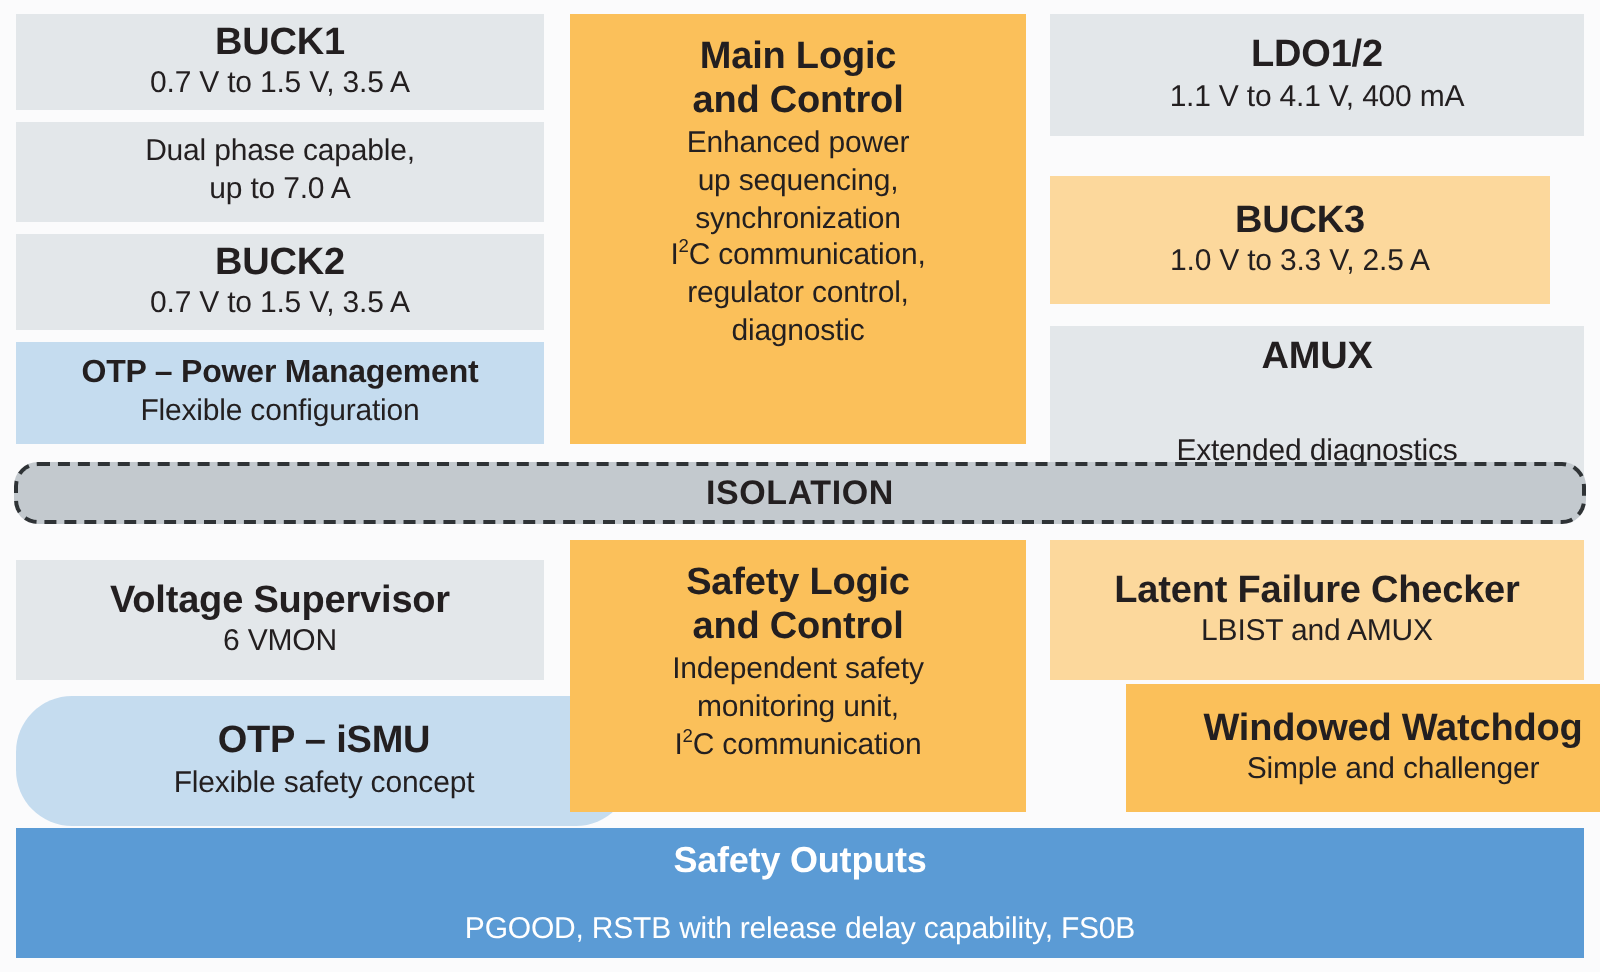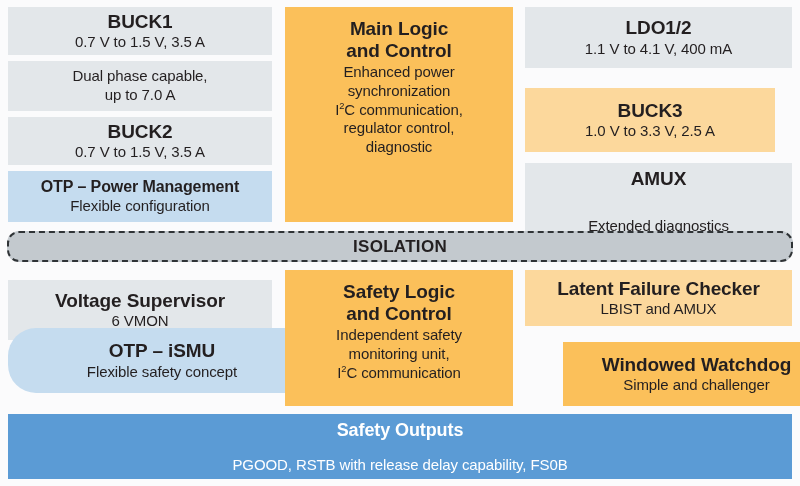--- a/index.html
+++ b/index.html
@@ -101,20 +101,21 @@
 
   <div class="block fill-lightblue" style="left:8px; top:171px; width:264px; height:51px;">
     <div class="title nowrap" style="font-size:16px;">OTP – Power Management</div>
     <div class="sub nowrap">Flexible configuration</div>
   </div>
 
   <div class="block fill-orange" style="left:285px; top:7px; width:228px; height:215px; justify-content:flex-start; padding-top:11px;">
     <div class="title">Main Logic</div>
     <div class="title">and Control</div>
     <div class="sub multi">Enhanced power</div>
+    <div class="sub multi">up sequencing,</div>
     <div class="sub multi">synchronization</div>
     <div class="sub multi">I<sup>2</sup>C communication,</div>
     <div class="sub multi">regulator control,</div>
     <div class="sub multi">diagnostic</div>
   </div>
 
   <div class="block fill-gray" style="left:525px; top:7px; width:267px; height:61px;">
     <div class="title">LDO1/2</div>
     <div class="sub nowrap">1.1 V to 4.1 V, 400 mA</div>
   </div>
@@ -131,34 +132,34 @@
 
   <div id="isolation-bar" class="fill-isolation" style="left:7px; top:231px; width:786px; height:31px;">
     <div class="title">ISOLATION</div>
   </div>
 
   <div class="block fill-gray" style="left:8px; top:280px; width:264px; height:60px;">
     <div class="title">Voltage Supervisor</div>
     <div class="sub nowrap">6 VMON</div>
   </div>
 
-  <div class="block fill-lightblue" style="left:8px; top:328px; width:308px; height:65px;border-radius:28px;">
+  <div class="block fill-lightblue" style="left:8px; top:348px; width:308px; height:65px;border-radius:28px;">
     <div class="title">OTP – iSMU</div>
     <div class="sub nowrap">Flexible safety concept</div>
   </div>
 
   <div class="block fill-orange" style="left:285px; top:270px; width:228px; height:136px; justify-content:flex-start; padding-top:11px;">
     <div class="title">Safety Logic</div>
     <div class="title">and Control</div>
     <div class="sub multi">Independent safety</div>
     <div class="sub multi">monitoring unit,</div>
     <div class="sub multi">I<sup>2</sup>C communication</div>
   </div>
 
-  <div class="block fill-lightorange" style="left:525px; top:270px; width:267px; height:56px;">
+  <div class="block fill-lightorange" style="left:525px; top:270px; width:267px; height:70px;">
     <div class="title">Latent Failure Checker</div>
     <div class="sub nowrap">LBIST and AMUX</div>
   </div>
 
   <div class="block fill-orange" style="left:527px; top:342px; width:267px; height:64px;margin-left:36px;">
     <div class="title">Windowed Watchdog</div>
     <div class="sub nowrap">Simple and challenger</div>
   </div>
 
   <div id="safety-outputs" class="block fill-blue" style="left:8px; top:414px; width:784px; height:65px;">

